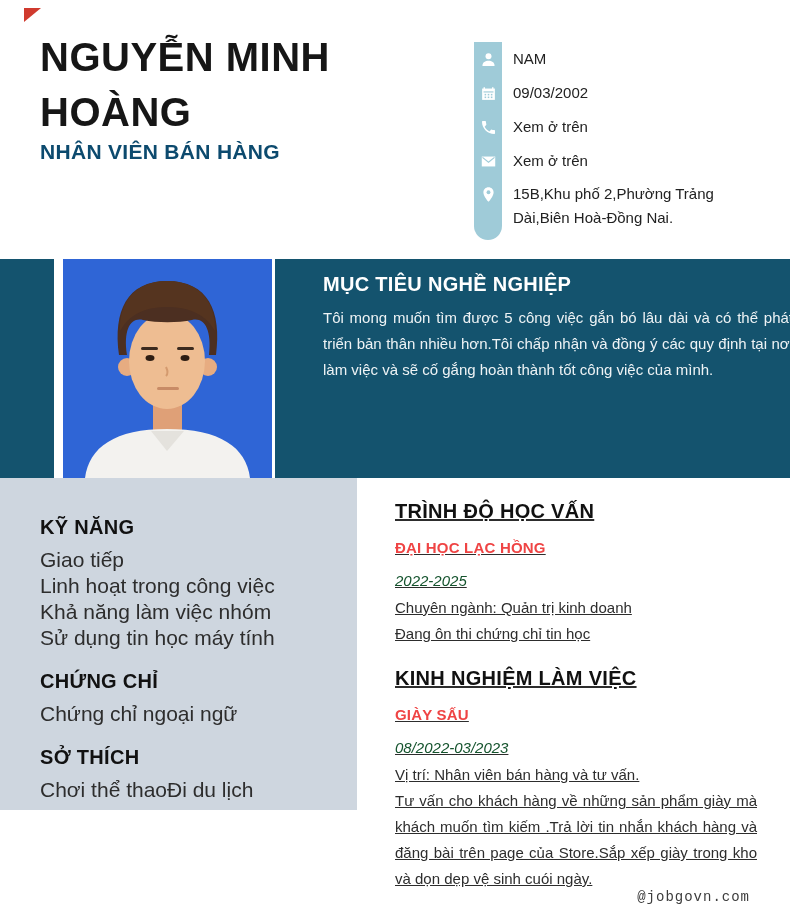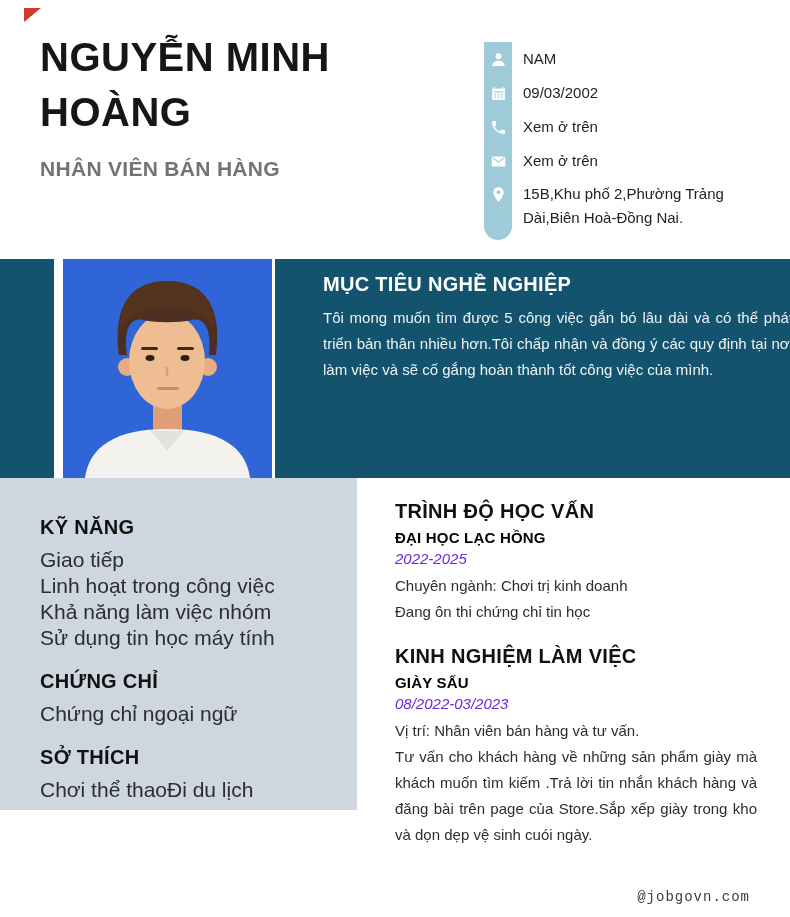--- a/index.html
+++ b/index.html
@@ -7,24 +7,24 @@
   body { font-family:"Liberation Sans","DejaVu Sans",sans-serif; color:#2d2d2d; }
   .page { position:relative; width:790px; height:917px; background:#fff; overflow:hidden; margin:0 auto; }
 
   
   .corner-accent { position:absolute; left:24px; top:8px; width:0; height:0;
     border-top:14px solid #d03a2e; border-right:17px solid transparent; }
 
   
   .header { position:absolute; left:40px; top:30px; width:430px; }
   .name { font-size:40px; line-height:55px; font-weight:700; color:#161616; letter-spacing:.5px; }
-  .job-title { margin-top:17px; font-size:21px; font-weight:700; color:#737373; letter-spacing:.3px; }
-
-  
-  .contact-panel { position:absolute; left:484px; top:42px; width:300px; }
+  .job-title { font-size:21px; font-weight:700; color:#0c4a6e; letter-spacing:.3px; }
+
+  
+  .contact-panel { position:absolute; left:474px; top:42px; width:300px; }
   .icon-bar { position:absolute; left:0; top:0; width:28px; height:198px;
     background:#9fcbd8; border-radius:0 0 14px 14px; }
   .contact-rows { position:relative; }
   .contact-row { display:flex; align-items:center; height:34px; }
   .contact-row.tall { height:auto; align-items:flex-start; padding-top:4px; }
   .icon-cell { width:28px; flex:0 0 28px; display:flex; justify-content:center; align-items:center; }
   .contact-row.tall .icon-cell { margin-top:4px; }
   .icon-cell svg { width:17px; height:17px; fill:#ffffff; }
   .contact-value { padding-left:11px; font-size:15px; color:#222; line-height:24px; }
 
@@ -41,23 +41,23 @@
   
   .bottom { position:absolute; left:0; top:478px; width:790px; height:439px; }
   .left-col { position:absolute; left:0; top:0; width:357px; height:332px;
     background:#ced6df; padding:38px 30px 0 40px; }
   .section-heading { font-size:20px; font-weight:700; color:#111; letter-spacing:.3px; }
   .left-col .item { font-size:21px; color:#2d2d2d; line-height:26px; }
   .left-col .items { margin-top:8px; }
   .left-col .section + .section { margin-top:19px; }
 
   .right-col { position:absolute; left:357px; top:0; width:433px; height:439px;
-    background:#ffffff; padding:22px 33px 0 38px; }
-  .sub-heading { font-size:15px; font-weight:700; color:#000000; margin-top:6px; letter-spacing:.2px; }
-  .period { font-size:15px; font-style:italic; color:#6d28d9; margin-top:4px; }
+    background:#ffffff; padding:22px 33px 0 38px;text-decoration:underline; }
+  .sub-heading { font-size:15px; font-weight:700; color:#ef4444; margin-top:16px; letter-spacing:.2px; }
+  .period { font-size:15px; font-style:italic; color:#14532d; margin-top:16px; }
   .line { font-size:15px; line-height:26px; color:#2d2d2d; }
   .right-col .block-lines { margin-top:6px; }
   .right-col .section + .section { margin-top:20px; }
   .desc { font-size:15px; line-height:26px; color:#2d2d2d; text-align:justify; }
 
   .watermark { position:absolute; right:40px; bottom:12px;
     font-family:"Liberation Mono","DejaVu Sans Mono",monospace;
     font-size:14px; color:#3c3c3c; letter-spacing:1px; }
 </style>
 </head>
@@ -200,21 +200,21 @@
         </div>
       </div>
     </div>
 
     <div class="right-col">
       <div class="section">
         <div class="section-heading">TRÌNH ĐỘ HỌC VẤN</div>
         <div class="sub-heading">ĐẠI HỌC LẠC HỒNG</div>
         <div class="period">2022-2025</div>
         <div class="block-lines">
-          <div class="line">Chuyên ngành: Chơi trị kinh doanh</div>
+          <div class="line">Chuyên ngành: Quản trị kinh doanh</div>
           <div class="line">Đang ôn thi chứng chỉ tin học</div>
         </div>
       </div>
 
       <div class="section">
         <div class="section-heading">KINH NGHIỆM LÀM VIỆC</div>
         <div class="sub-heading">GIÀY SẤU</div>
         <div class="period">08/2022-03/2023</div>
         <div class="block-lines">
           <div class="line">Vị trí: Nhân viên bán hàng và tư vấn.</div>

